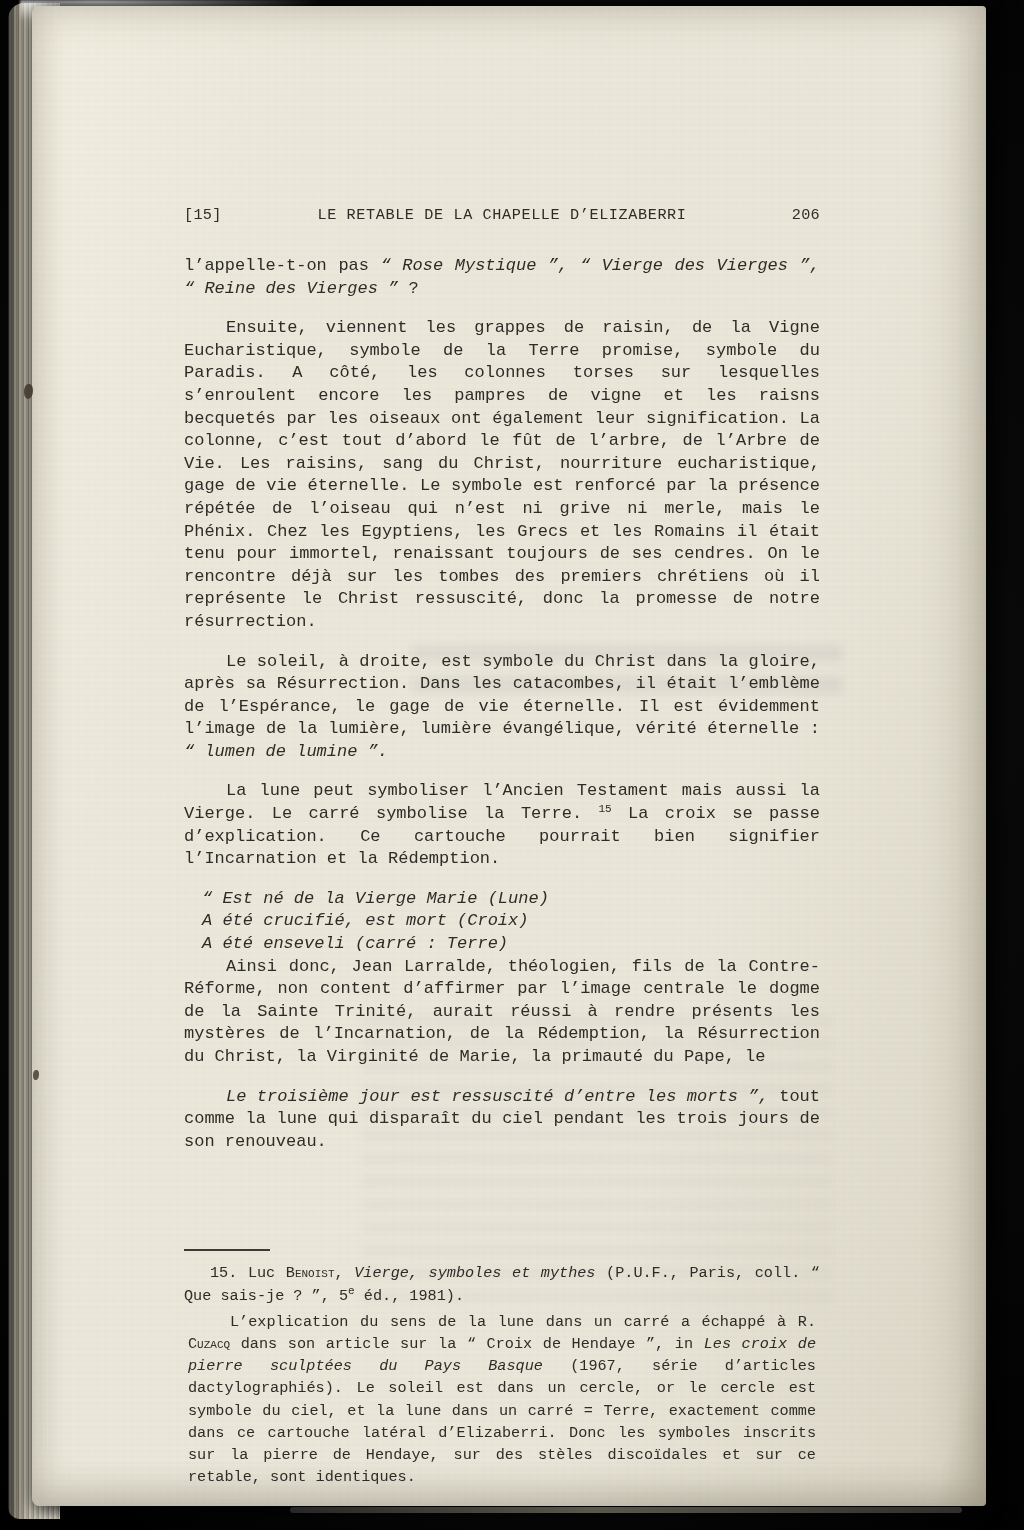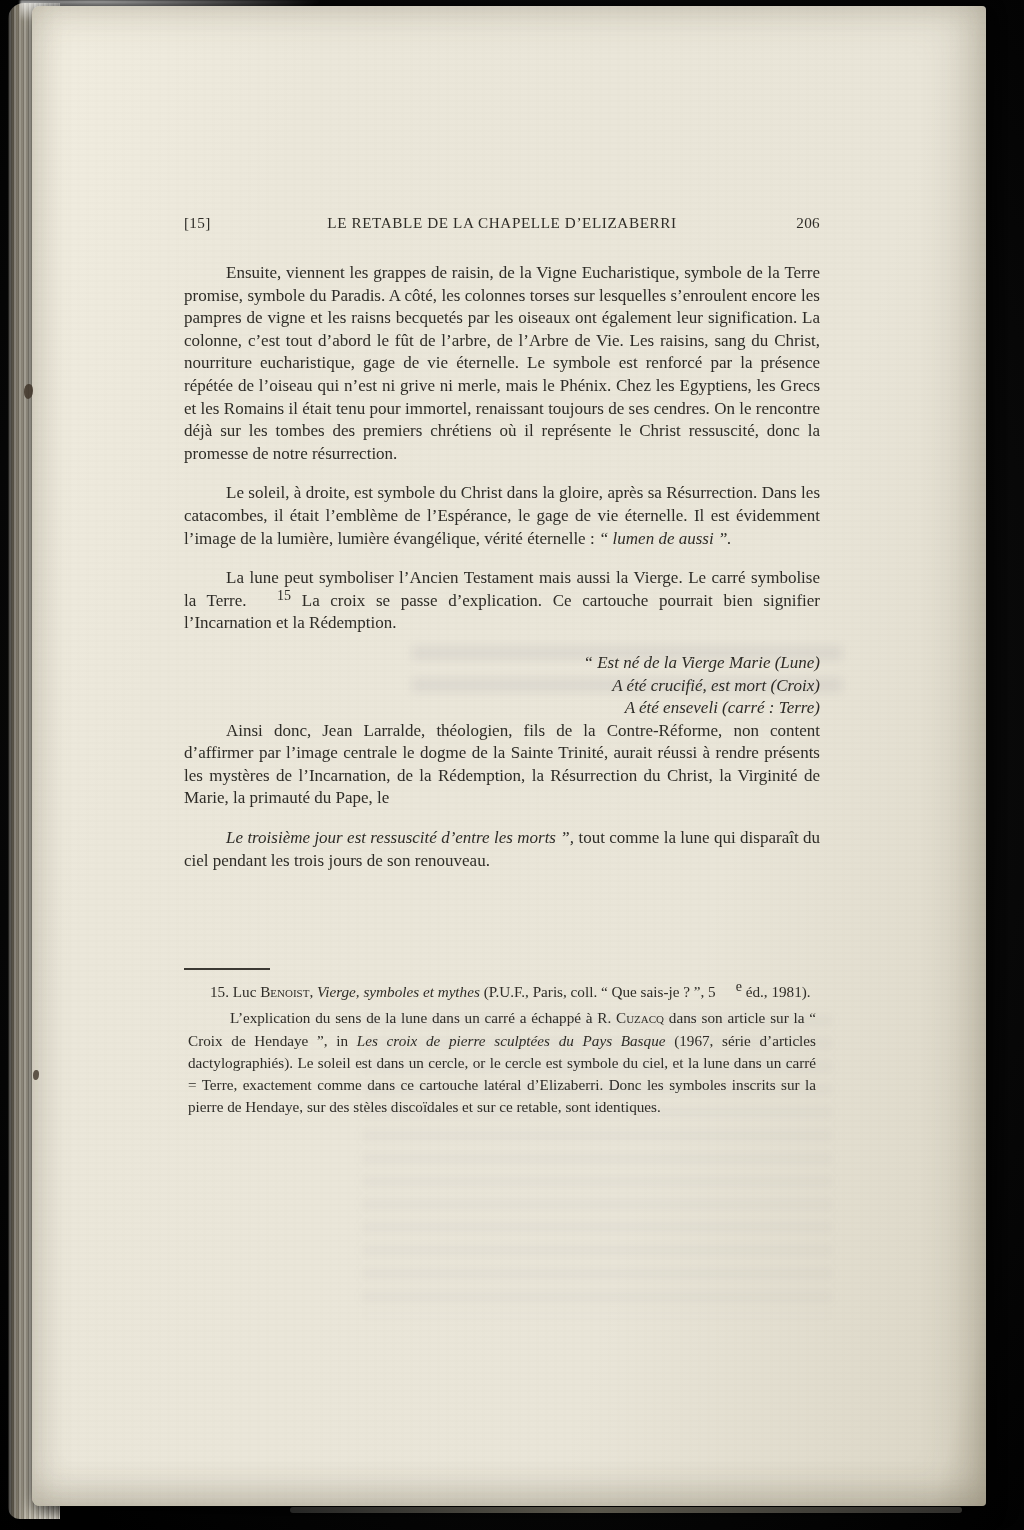--- a/index.html
+++ b/index.html
@@ -46,36 +46,36 @@
   .speck { position:absolute; background:#41362a; border-radius:50% 40% 55% 45%; filter:blur(.7px); }
   .speck-1 { left:24px; top:384px; width:9px; height:15px; opacity:.85; }
   .speck-2 { left:33px; top:1070px; width:6px; height:10px; opacity:.8; }
   .bottom-edge {
     position:absolute; left:290px; top:1507px; width:672px; height:6px; border-radius:3px;
     background:linear-gradient(90deg,#3a3a38,#8a8573 45%,#4a4843); opacity:.65;
   }
 
   
   .content {
-    position:absolute; left:152px; top:15px; width:636px; padding-top:192px;
-    color:#2e2c27; font-size:17px; line-height:22.6px; text-align:justify;
+    position:absolute; left:152px; top:8px; width:636px; padding-top:192px;
+    color:#2e2c27; font-size:17px; line-height:22.6px; text-align:justify;font-family:Liberation Mono, monospace;
   }
   .pg-header {
     display:grid; grid-template-columns:1fr auto 1fr; align-items:baseline;
     font-size:15.2px; letter-spacing:.3px; margin-bottom:30px; line-height:19px;
   }
   .pg-header .hl { justify-self:start; }
   .pg-header .hc { justify-self:center; letter-spacing:.6px; }
   .pg-header .hr { justify-self:end; }
   p.body-par { margin:0 0 17px 0; text-indent:42px; }
   p.noindent { text-indent:0; }
   .it { font-style:italic; }
   .sc { font-variant:small-caps; }
-  sup.fn-ref { font-size:14px; line-height:0; vertical-align:6px;margin-left:20px; }
-  .verse { margin-left:46px; font-style:italic; text-align:right; }
+  sup.fn-ref { font-size:11px; line-height:0; vertical-align:6px; }
+  .verse { margin-left:18px; font-style:italic; text-align:left; }
   .verse div { line-height:22.6px; }
   .footnotes { margin-top:96px; font-size:15.2px; line-height:22.2px; }
   .fn-rule { width:86px; border-top:2px solid #3b3933; margin-bottom:11px; }
   p.fn1 { text-indent:26px; margin:0; }
   p.fn2 { text-indent:42px; margin:4px; }
 </style>
 </head>
 <body>
 
 <div class="scene">
@@ -88,24 +88,25 @@
     <div class="ghost ghost-2"></div>
 
     <div class="content">
 
       <div class="pg-header">
         <span class="hl">[15]</span>
         <span class="hc">LE RETABLE DE LA CHAPELLE D’ELIZABERRI</span>
         <span class="hr">206</span>
       </div>
 
+      <p class="body-par noindent"><span>l’appelle-t-on pas </span><span class="it">“ Rose Mystique ”, “ Vierge des Vierges ”, “ Reine des Vierges ”</span><span> ?</span></p>
 
       <p class="body-par"><span>Ensuite, viennent les grappes de raisin, de la Vigne Eucharistique, symbole de la Terre promise, symbole du Paradis. A côté, les colonnes torses sur lesquelles s’enroulent encore les pampres de vigne et les raisns becquetés par les oiseaux ont également leur signification. La colonne, c’est tout d’abord le fût de l’arbre, de l’Arbre de Vie. Les raisins, sang du Christ, nourriture eucharistique, gage de vie éternelle. Le symbole est renforcé par la présence répétée de l’oiseau qui n’est ni grive ni merle, mais le Phénix. Chez les Egyptiens, les Grecs et les Romains il était tenu pour immortel, renaissant toujours de ses cendres. On le rencontre déjà sur les tombes des premiers chrétiens où il représente le Christ ressuscité, donc la promesse de notre résurrection.</span></p>
 
-      <p class="body-par"><span>Le soleil, à droite, est symbole du Christ dans la gloire, après sa Résurrection. Dans les catacombes, il était l’emblème de l’Espérance, le gage de vie éternelle. Il est évidemment l’image de la lumière, lumière évangélique, vérité éternelle : </span><span class="it">“ lumen de aussi ”.</span></p>
+      <p class="body-par"><span>Le soleil, à droite, est symbole du Christ dans la gloire, après sa Résurrection. Dans les catacombes, il était l’emblème de l’Espérance, le gage de vie éternelle. Il est évidemment l’image de la lumière, lumière évangélique, vérité éternelle : </span><span class="it">“ lumen de lumine ”.</span></p>
 
       <p class="body-par"><span>La lune peut symboliser l’Ancien Testament mais aussi la Vierge. Le carré symbolise la Terre. </span><sup class="fn-ref">15</sup><span> La croix se passe d’explication. Ce cartouche pourrait bien signifier l’Incarnation et la Rédemption.</span></p>
 
       <div class="verse">
         <div>“ Est né de la Vierge Marie (Lune)</div>
         <div>A été crucifié, est mort (Croix)</div>
         <div>A été enseveli (carré : Terre)</div>
       </div>
 
       <p class="body-par"><span>Ainsi donc, Jean Larralde, théologien, fils de la Contre-Réforme, non content d’affirmer par l’image centrale le dogme de la Sainte Trinité, aurait réussi à rendre présents les mystères de l’Incarnation, de la Rédemption, la Résurrection du Christ, la Virginité de Marie, la primauté du Pape, le</span></p>

